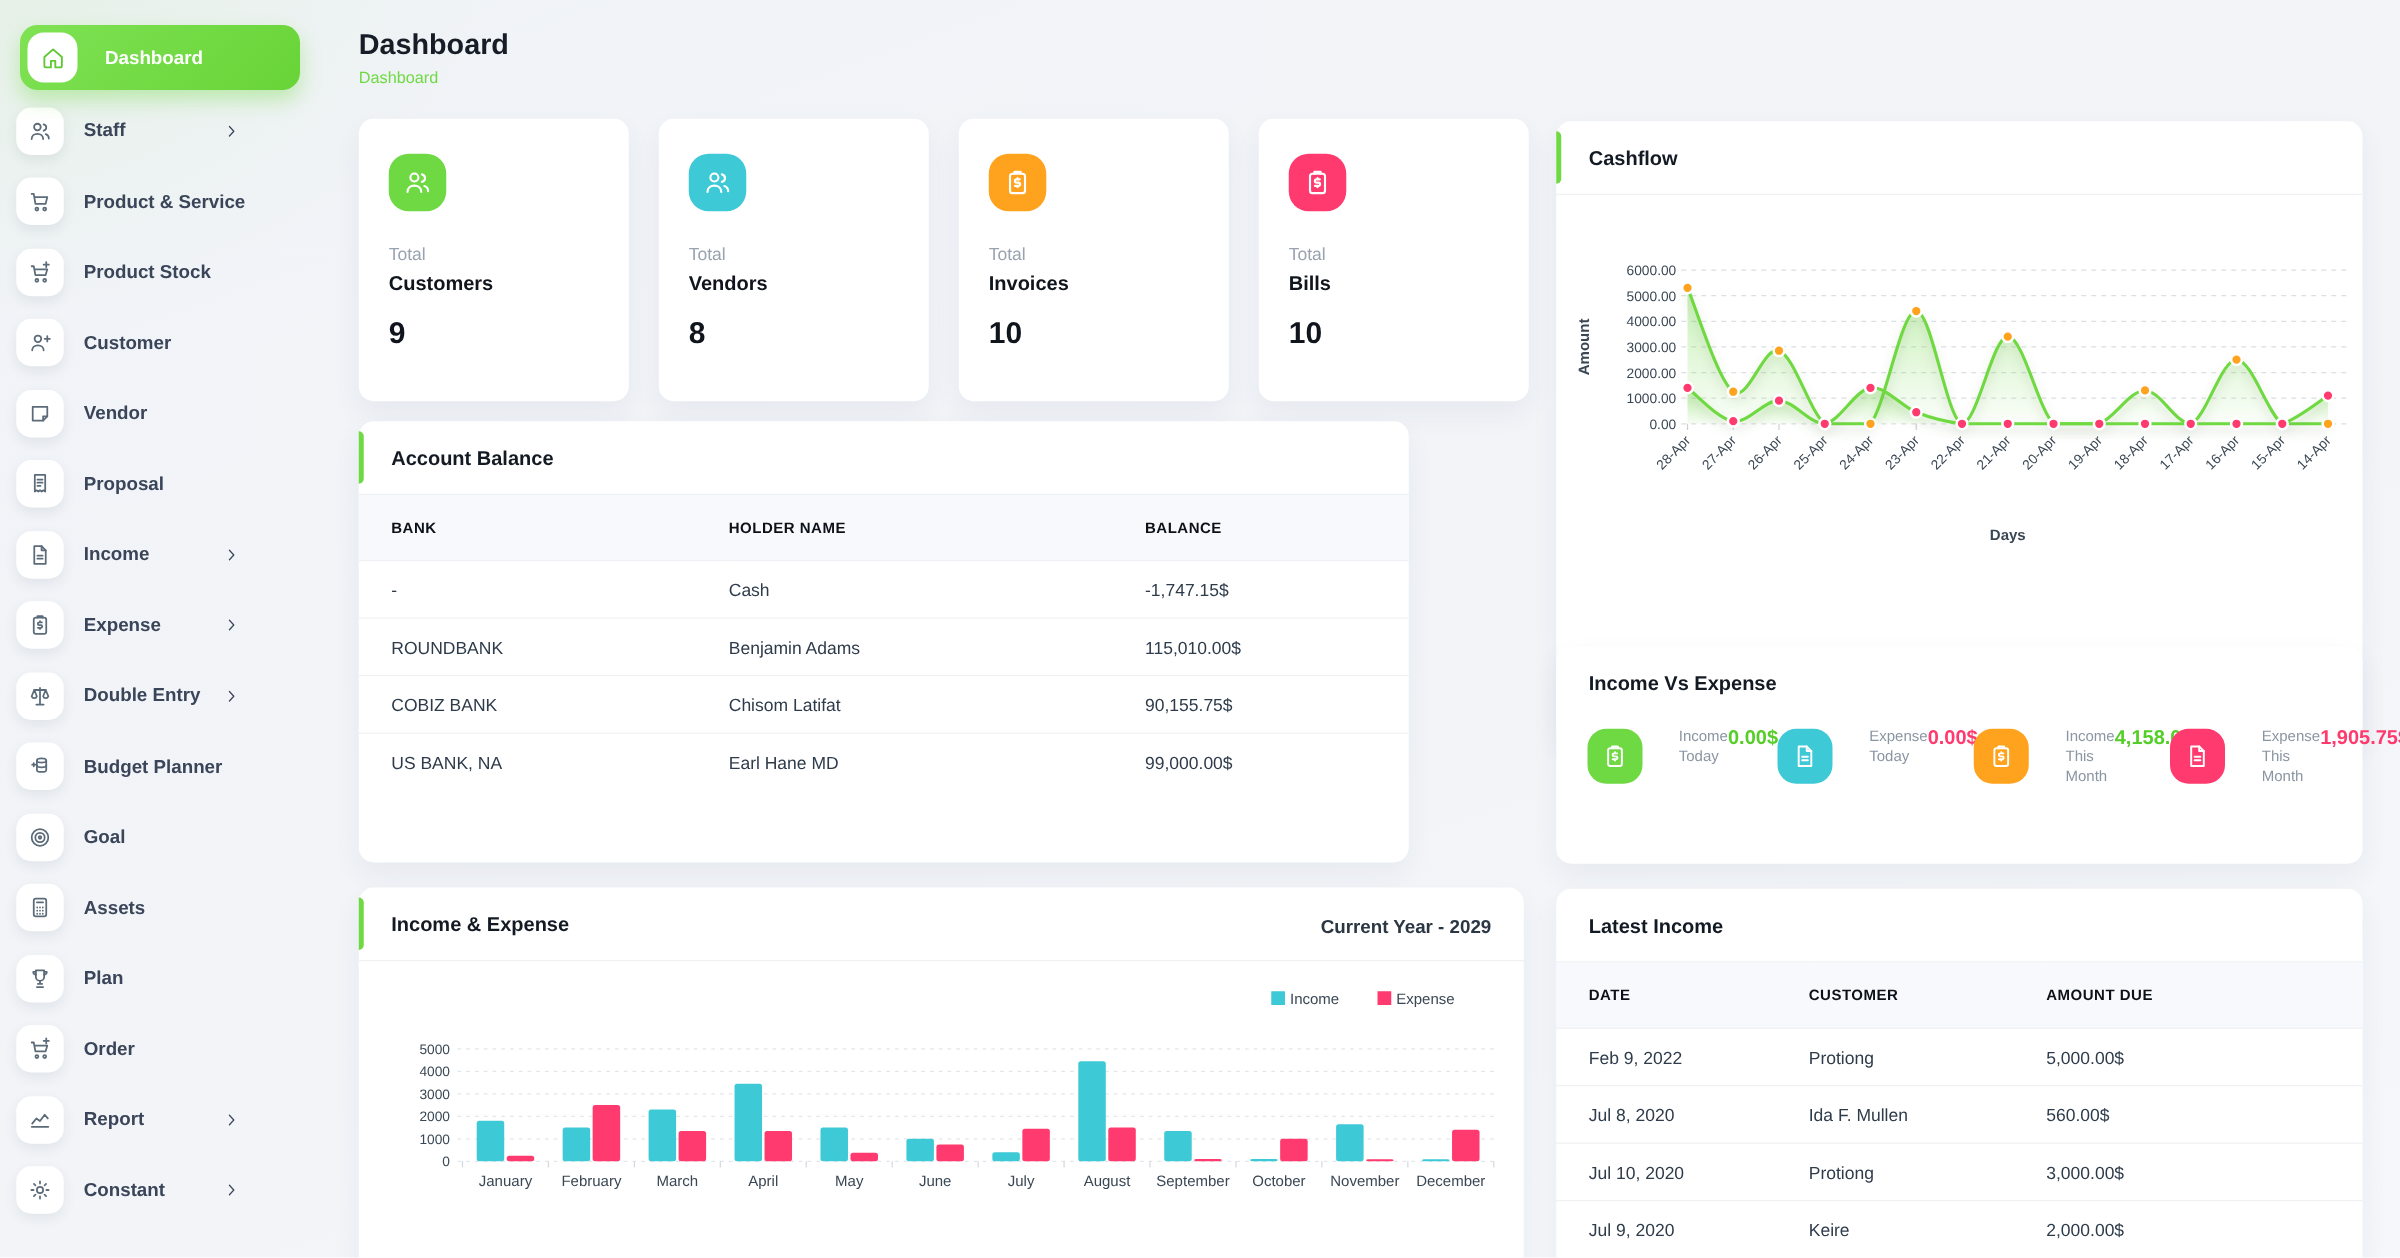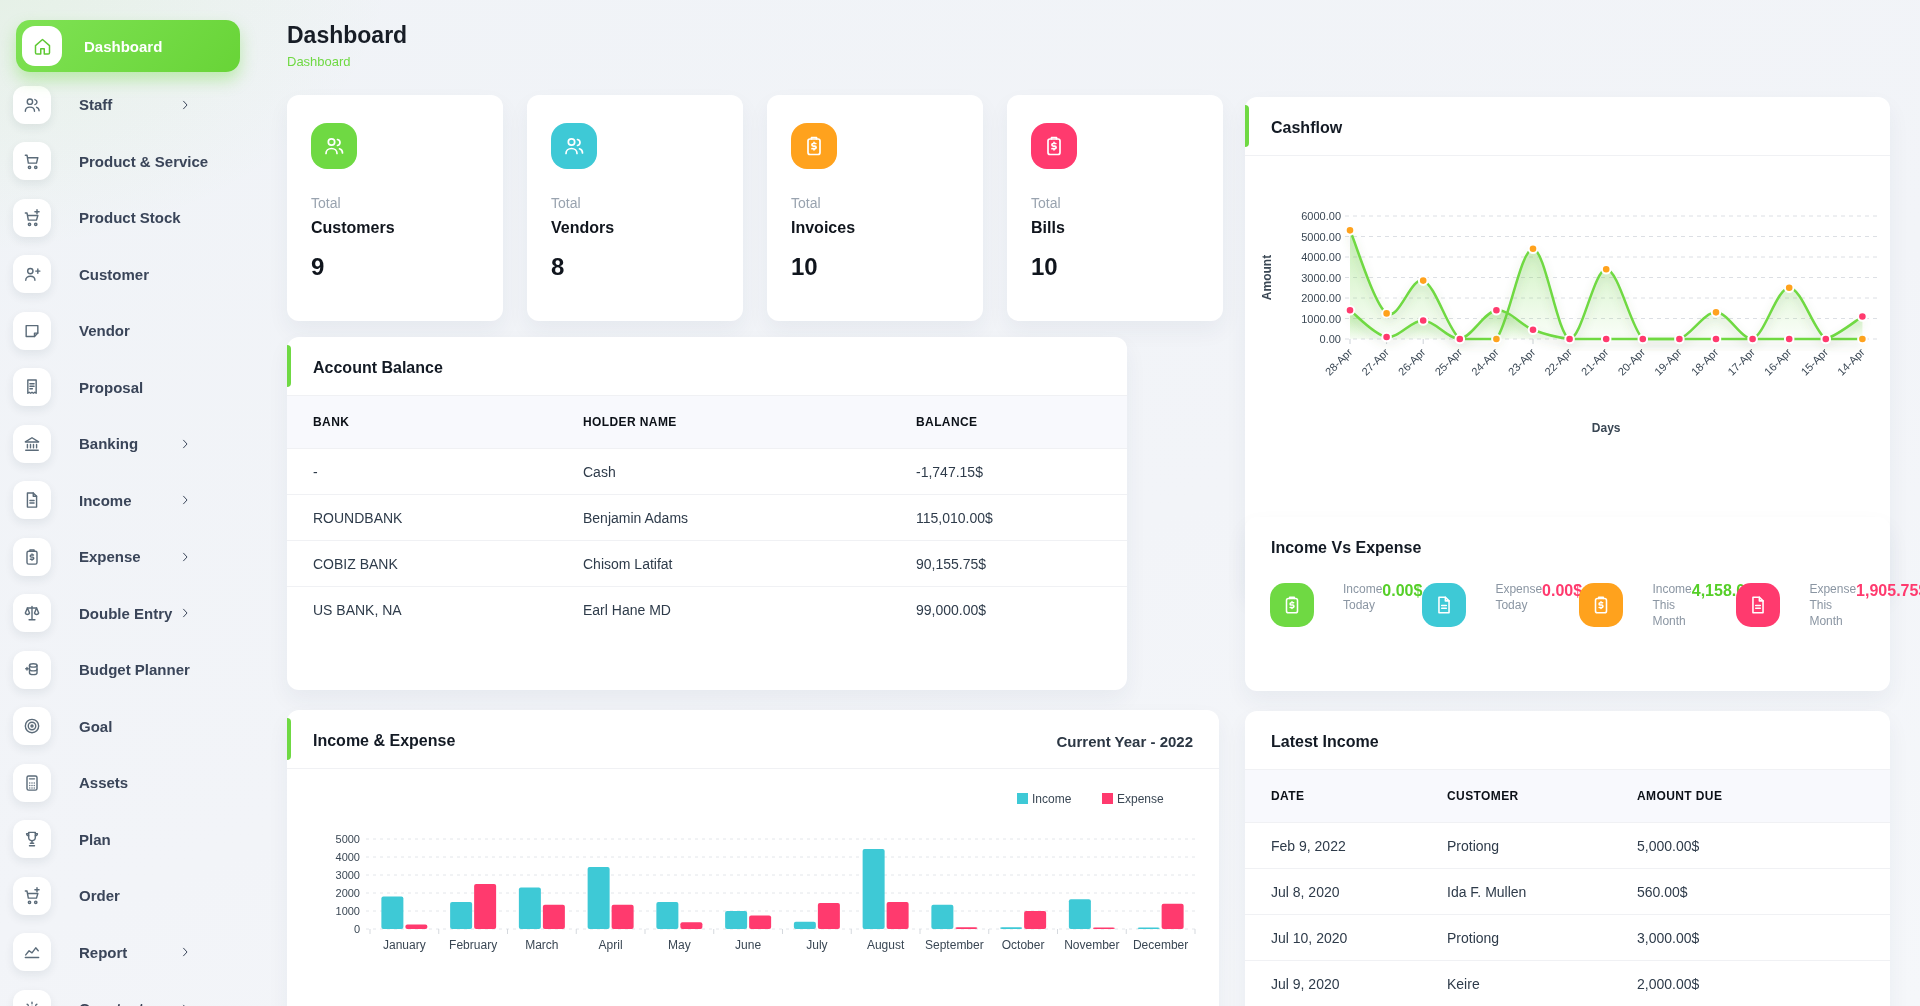--- a/index.html
+++ b/index.html
@@ -11,21 +11,21 @@
       linear-gradient(160deg,#f0f3f7 0%,#f2f4f8 55%,#f5f7fa 100%);
     color:#1c2430;
   }
   .sidebar{position:absolute;left:0;top:0;width:260px;height:1006px;}
   .side-item{position:relative;height:56.5px;display:flex;align-items:center;cursor:pointer;}
   .side-item .chip{
     width:38px;height:38px;border-radius:12px;background:#fff;margin-left:13px;
     display:flex;align-items:center;justify-content:center;
     box-shadow:0 4px 10px rgba(31,45,61,.08);flex:0 0 auto;
   }
-  .side-item .lbl{margin-left:28px;font-size:15px;font-weight:600;color:#3a4559;text-align:right;}
+  .side-item .lbl{margin-left:16px;font-size:15px;font-weight:600;color:#3a4559;text-align:right;}
   .side-item .chev{position:absolute;right:68px;display:flex;}
   .side-item svg{stroke:#5b6b79;}
   .side-pill{
     position:absolute;left:16px;top:20px;width:224px;height:52px;border-radius:14px;
     background:linear-gradient(135deg,#7fe254,#68d437);
     box-shadow:0 8px 16px rgba(111,217,67,.38);
     display:flex;align-items:center;cursor:pointer;z-index:2;
   }
   .side-pill .chip{width:40px;height:40px;border-radius:13px;background:#fff;margin-left:6px;
     display:flex;align-items:center;justify-content:center;}
@@ -139,34 +139,20 @@
         <span class="lbl">Vendor</span>
       </div>
       <div class="side-item">
         <span class="chip">
           <svg width="20" height="20" viewBox="0 0 24 24" fill="none" stroke="#5b6b79" stroke-width="1.7" stroke-linecap="round" stroke-linejoin="round" style="stroke:#5b6b79">
             <path d="M7 3.5h10v16l-1.7-1.2L13.6 19.5l-1.6-1.2-1.6 1.2-1.7-1.2L7 19.5z"></path>
             <path d="M9.5 8h5M9.5 11h5M9.5 14h3"></path>
           </svg>
         </span>
         <span class="lbl">Proposal</span>
-      </div>
-      <div class="side-item">
-        <span class="chip">
-          <svg width="20" height="20" viewBox="0 0 24 24" fill="none" stroke="#5b6b79" stroke-width="1.7" stroke-linecap="round" stroke-linejoin="round" style="stroke:#5b6b79">
-            <path d="M4 9.5l8-5 8 5"></path>
-            <path d="M5 9.5h14M6.5 12.5v4M10.2 12.5v4M13.8 12.5v4M17.5 12.5v4M4.5 19.5h15"></path>
-          </svg>
-        </span>
-        <span class="lbl">Banking</span>
-        <span class="chev">
-          <svg width="14" height="14" viewBox="0 0 24 24" fill="none" stroke="#3a4559" stroke-width="1.7" stroke-linecap="round" stroke-linejoin="round" style="stroke:#3a4559">
-            <path d="M9.5 5.5l6 6.5-6 6.5"></path>
-          </svg>
-        </span>
       </div>
       <div class="side-item">
         <span class="chip">
           <svg width="20" height="20" viewBox="0 0 24 24" fill="none" stroke="#5b6b79" stroke-width="1.7" stroke-linecap="round" stroke-linejoin="round" style="stroke:#5b6b79">
             <path d="M6.5 3.5h7l4 4v13h-11z"></path>
             <path d="M13.5 3.5v4h4"></path>
             <path d="M9.5 12.5h5M9.5 15.5h5"></path>
           </svg>
         </span>
         <span class="lbl">Income</span>
@@ -383,21 +369,21 @@
           <td>Earl Hane MD</td>
           <td>99,000.00$</td>
         </tr>
       </tbody>
   </table>
 </section>
 
 <section class="card" style="left:287px;top:710px;width:932px;height:320px;">
   <div class="panel-head accent">
     <span class="panel-title">Income &amp; Expense</span>
-    <span class="period">Current Year - 2022</span>
+    <span class="period">Current Year - 2029</span>
   </div>
   <svg class="chart" id="bar-chart" width="932" height="250">
       <rect x="730" y="24" width="11" height="11" fill="#3ec9d6"></rect>
       <text x="745" y="34" font-size="12" fill="#3a4754">Income</text>
       <rect x="815" y="24" width="11" height="11" fill="#ff3a6e"></rect>
       <text x="830" y="34" font-size="12" fill="#3a4754">Expense</text>
       <line x1="79" y1="160" x2="908" y2="160" stroke="#e3e6ea" stroke-width="1" stroke-dasharray="3 4"></line>
       <text x="73" y="164" text-anchor="end" font-size="11" fill="#3a4754">0</text>
       <line x1="79" y1="142" x2="908" y2="142" stroke="#e3e6ea" stroke-width="1" stroke-dasharray="3 4"></line>
       <text x="73" y="146" text-anchor="end" font-size="11" fill="#3a4754">1000</text>

